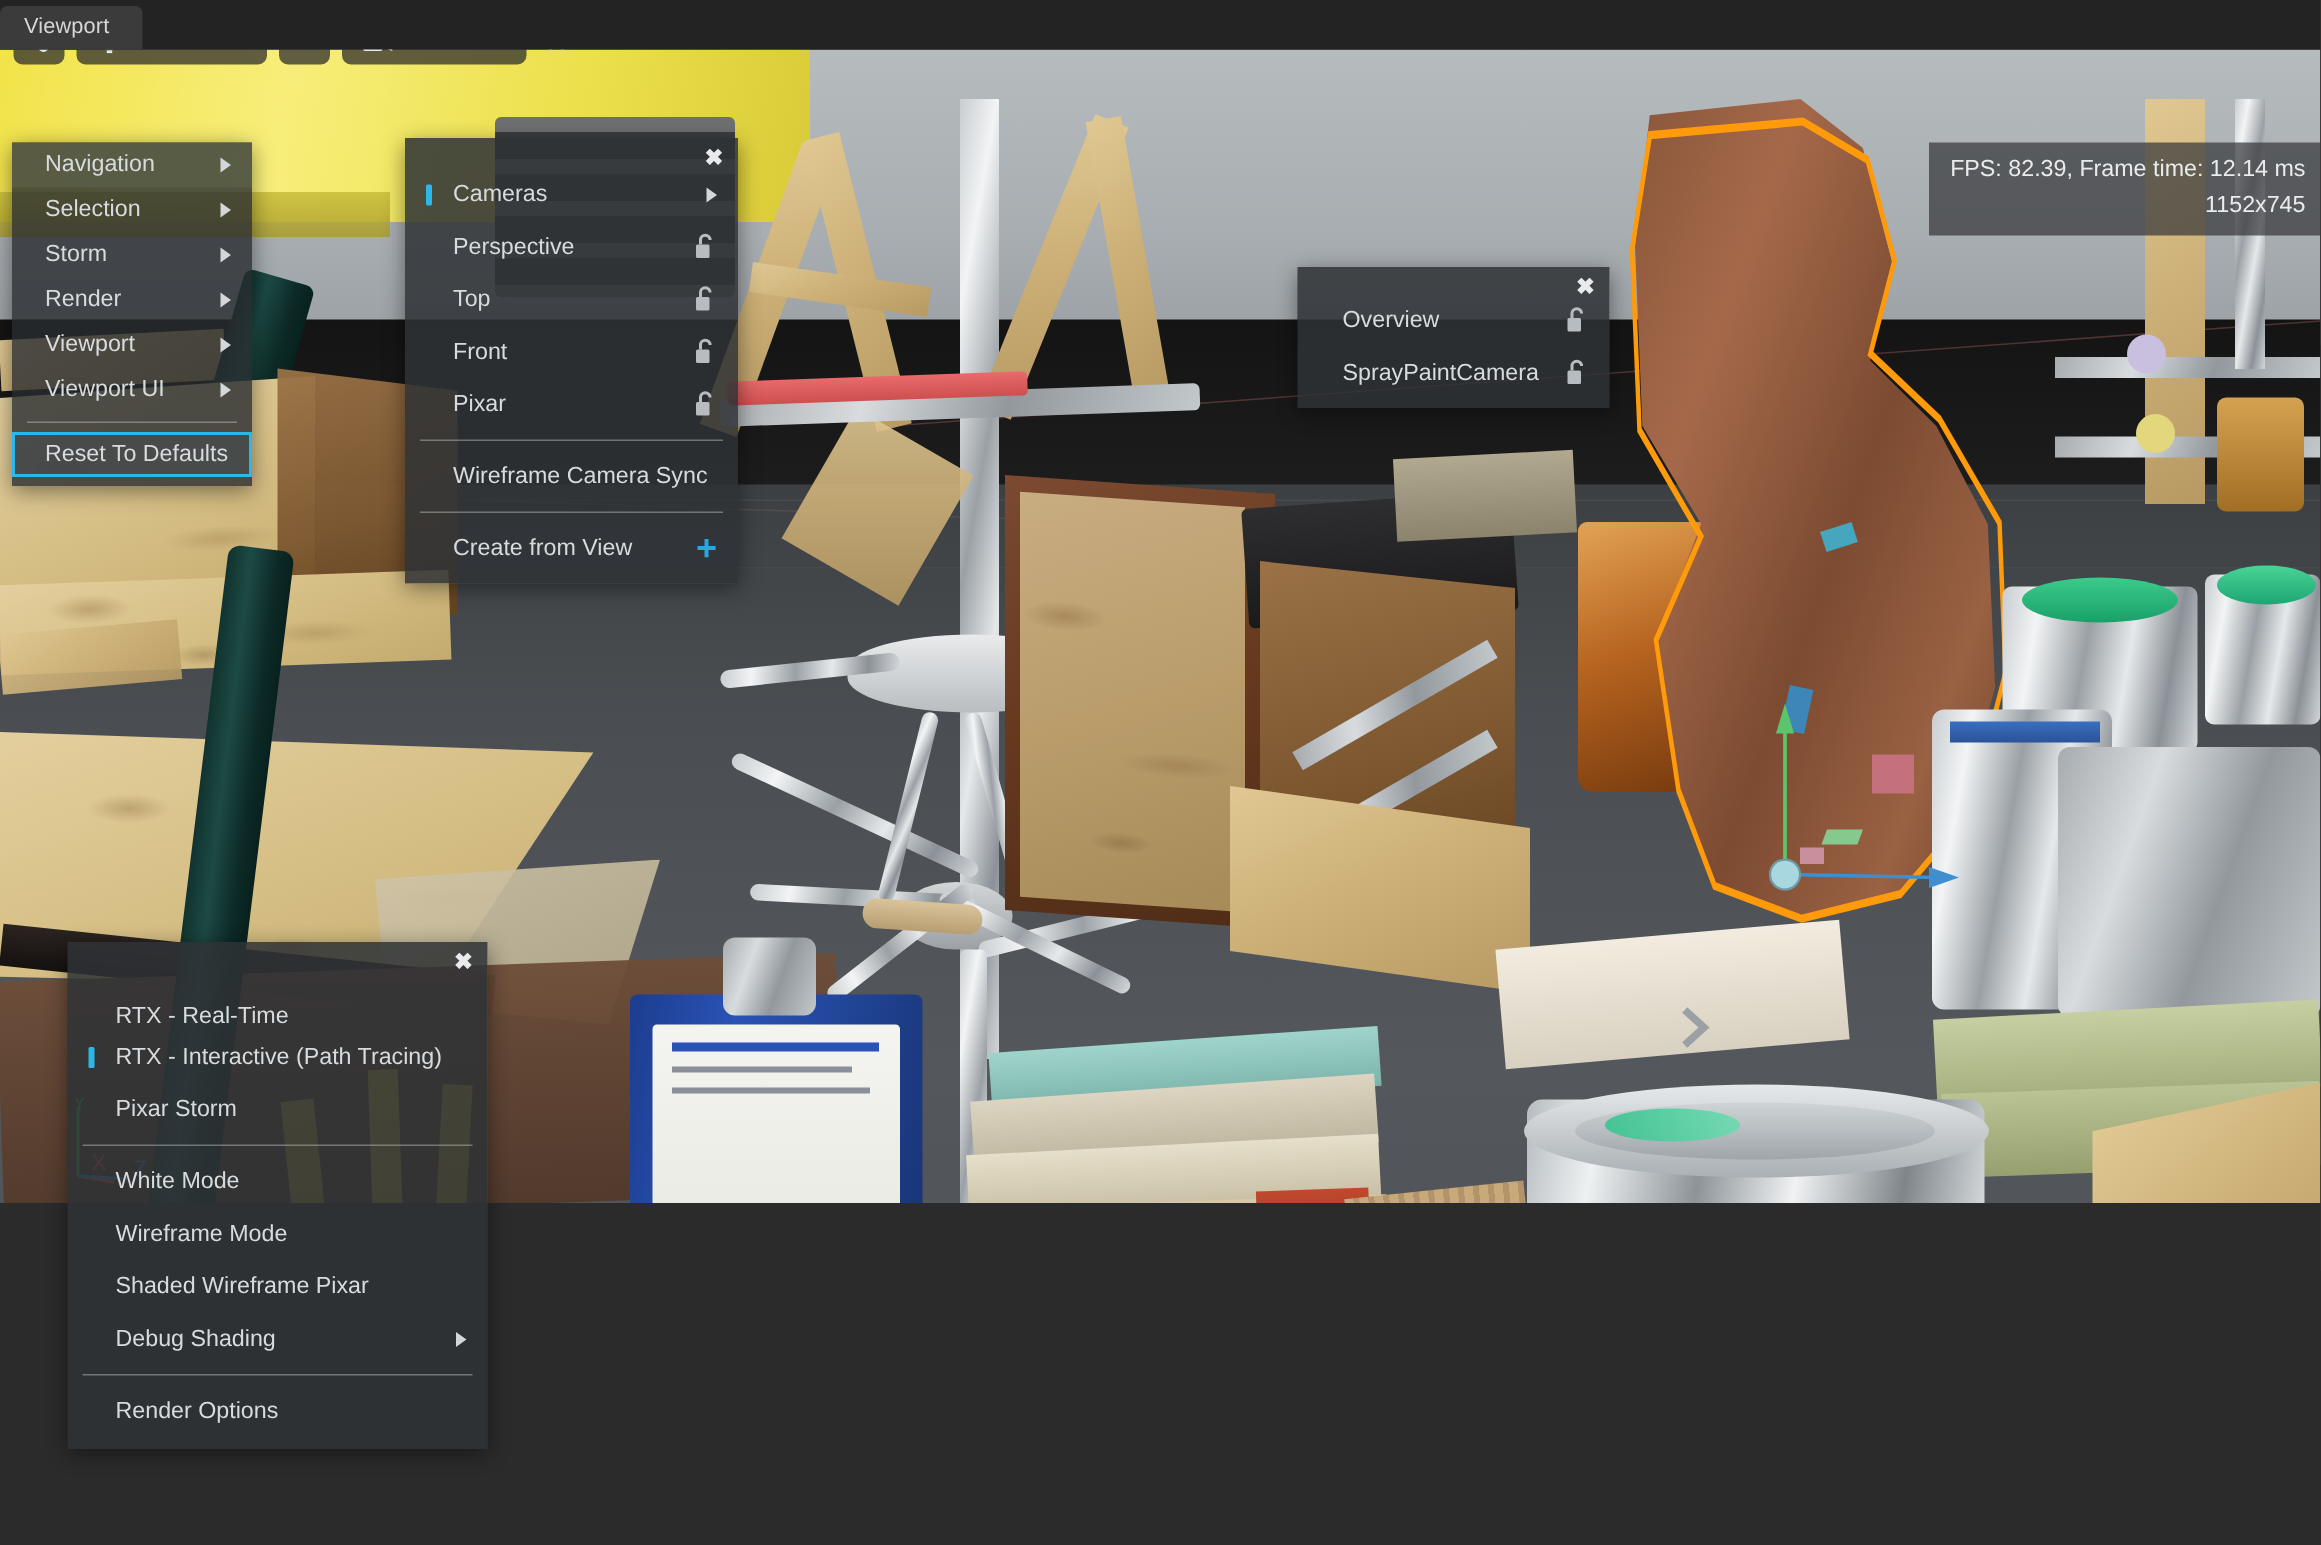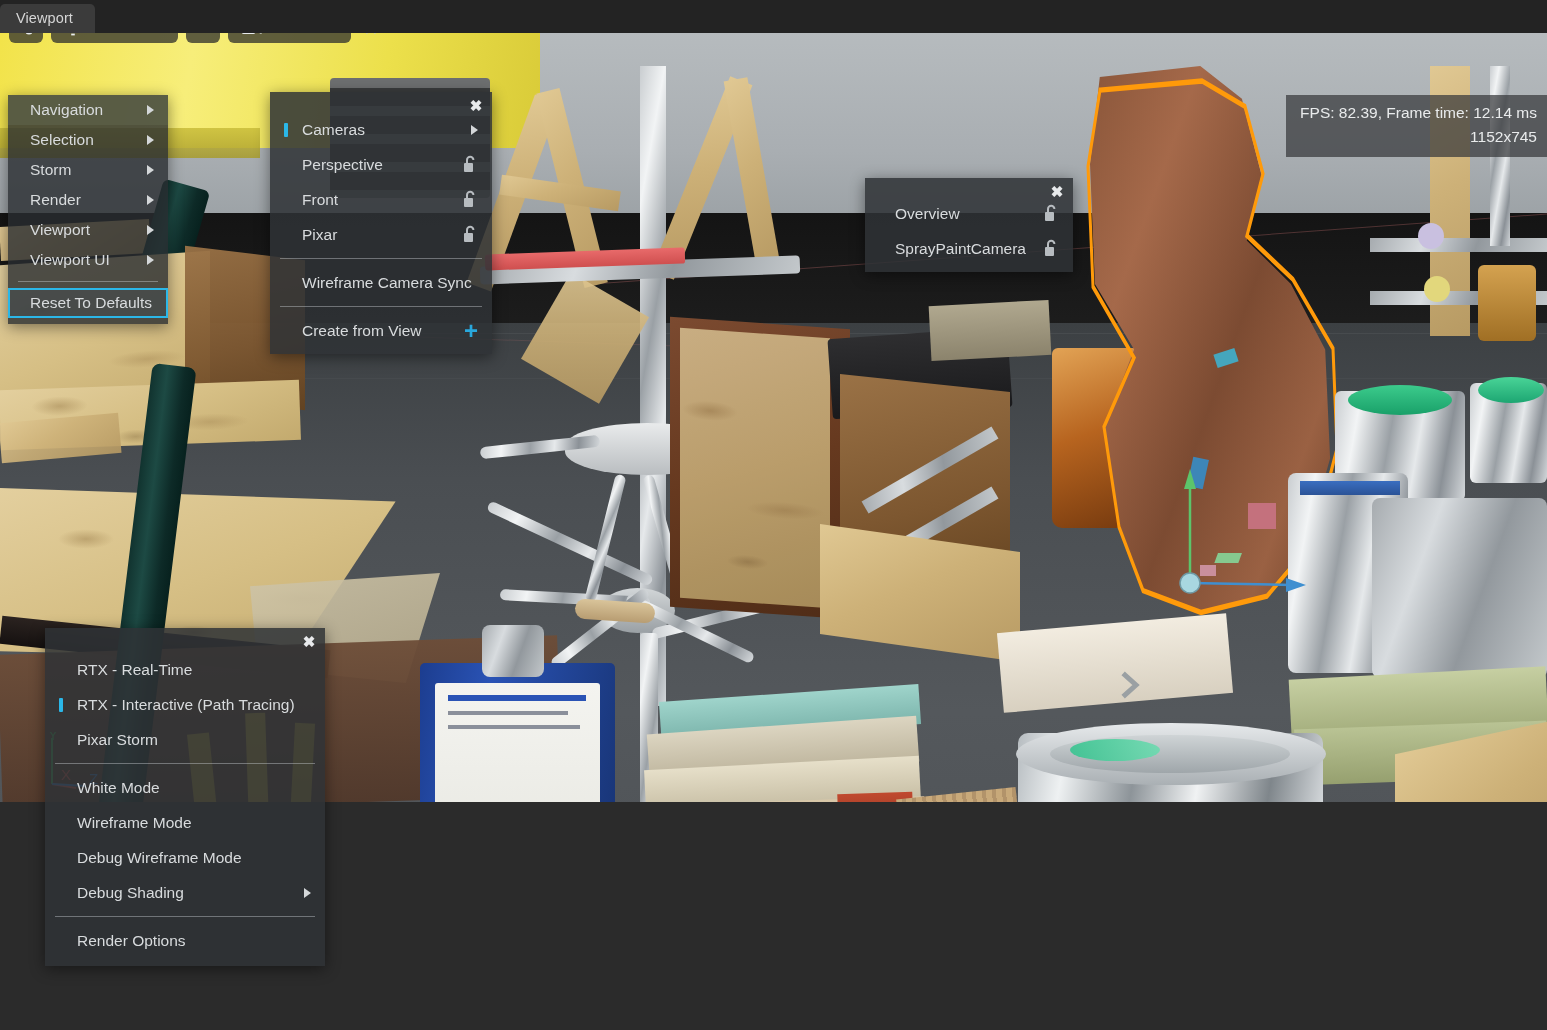--- a/index.html
+++ b/index.html
@@ -523,20 +523,29 @@
     <div class="mi">
       <span class="mi-label">Perspective</span>
       <span class="lock">
         <svg width="15" height="19" viewBox="0 0 15 19">
             <path d="M4 8V5a3.2 3.2 0 0 1 6.4 0" fill="none" stroke="#b7bcc0" stroke-width="2"></path>
             <rect x="1" y="8" width="9" height="9" rx="1" fill="#b7bcc0"></rect>
           </svg>
       </span>
     </div>
     <div class="mi">
+      <span class="mi-label">Top</span>
+      <span class="lock">
+        <svg width="15" height="19" viewBox="0 0 15 19">
+            <path d="M4 8V5a3.2 3.2 0 0 1 6.4 0" fill="none" stroke="#b7bcc0" stroke-width="2"></path>
+            <rect x="1" y="8" width="9" height="9" rx="1" fill="#b7bcc0"></rect>
+          </svg>
+      </span>
+    </div>
+    <div class="mi">
       <span class="mi-label">Front</span>
       <span class="lock">
         <svg width="15" height="19" viewBox="0 0 15 19">
             <path d="M4 8V5a3.2 3.2 0 0 1 6.4 0" fill="none" stroke="#b7bcc0" stroke-width="2"></path>
             <rect x="1" y="8" width="9" height="9" rx="1" fill="#b7bcc0"></rect>
           </svg>
       </span>
     </div>
     <div class="mi">
       <span class="mi-label">Pixar</span>
@@ -577,40 +586,40 @@
             <path d="M4 8V5a3.2 3.2 0 0 1 6.4 0" fill="none" stroke="#b7bcc0" stroke-width="2"></path>
             <rect x="1" y="8" width="9" height="9" rx="1" fill="#b7bcc0"></rect>
           </svg>
       </span>
     </div>
   </div>
 
   <div class="menu" id="menu-render-modes">
     <div class="menu-close">✖</div>
 
-    <div class="mi" style="margin-top:14px;">
+    <div class="mi" style="margin-top:14px;align-items:flex-end;">
       <span class="mi-label">RTX - Real-Time</span>
     </div>
     <div class="mi sel">
       <span class="mi-label">RTX - Interactive (Path Tracing)</span>
     </div>
     <div class="mi">
       <span class="mi-label">Pixar Storm</span>
     </div>
 
     <div class="sep"></div>
 
     <div class="mi">
       <span class="mi-label">White Mode</span>
     </div>
     <div class="mi">
       <span class="mi-label">Wireframe Mode</span>
     </div>
     <div class="mi">
-      <span class="mi-label">Debug Wireframe Mode</span>
+      <span class="mi-label">Shaded Wireframe Pixar</span>
     </div>
     <div class="mi">
       <span class="mi-label">Debug Shading</span>
       <span class="arrow"></span>
     </div>
 
     <div class="sep"></div>
 
     <div class="mi">
       <span class="mi-label">Render Options</span>

